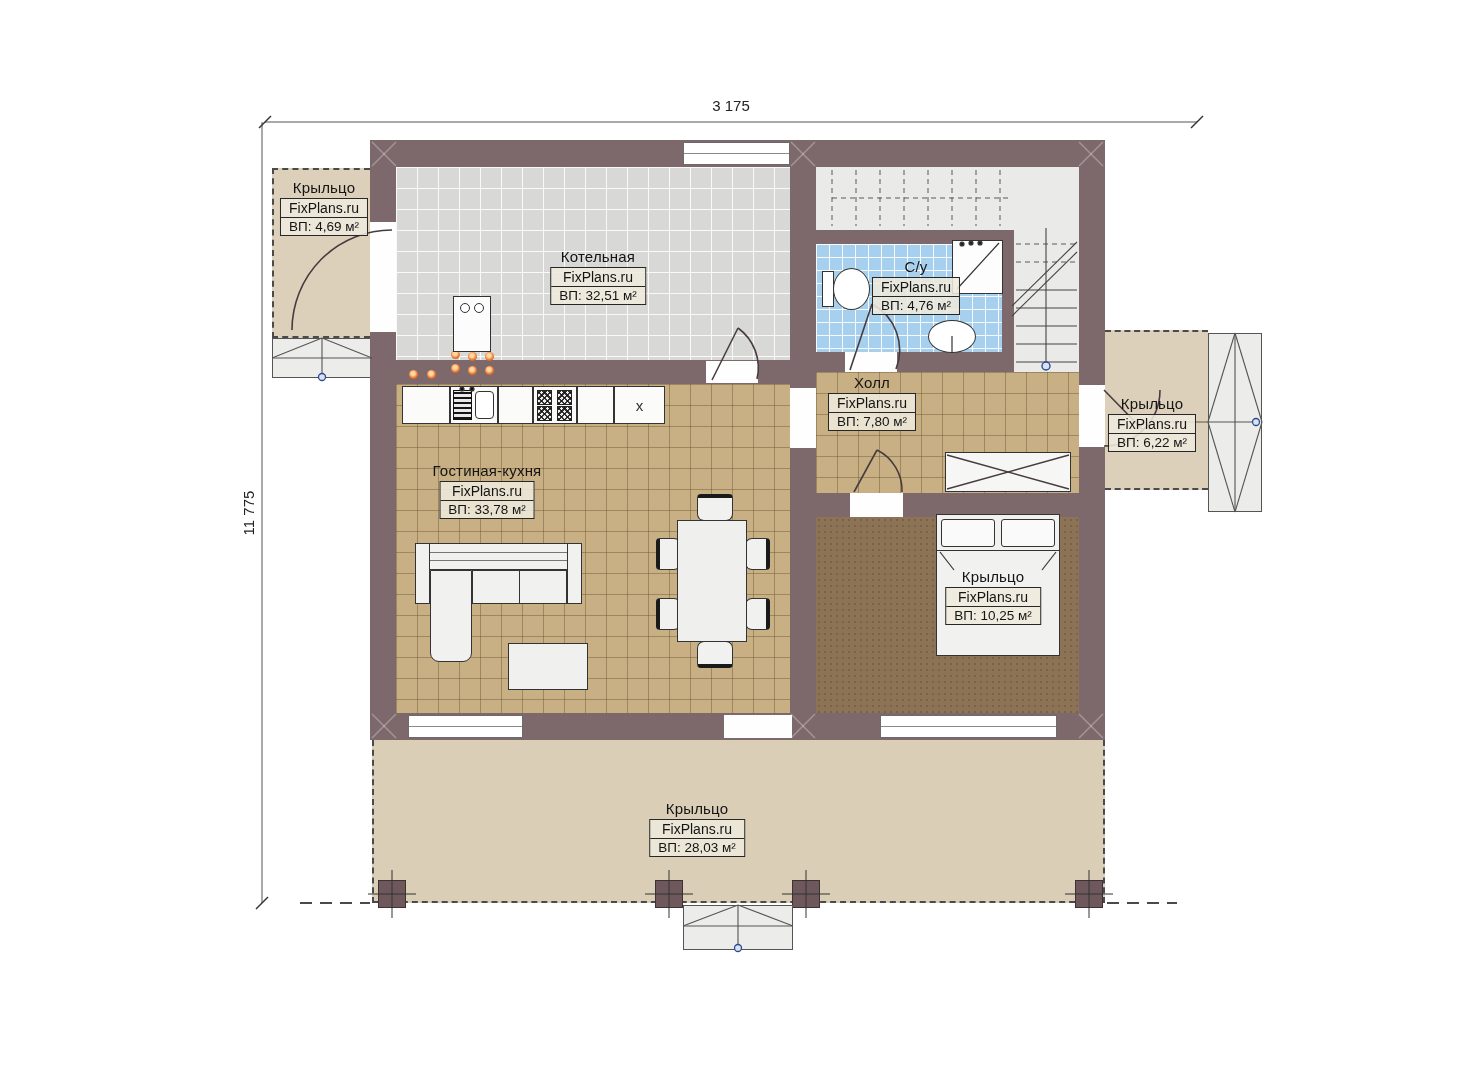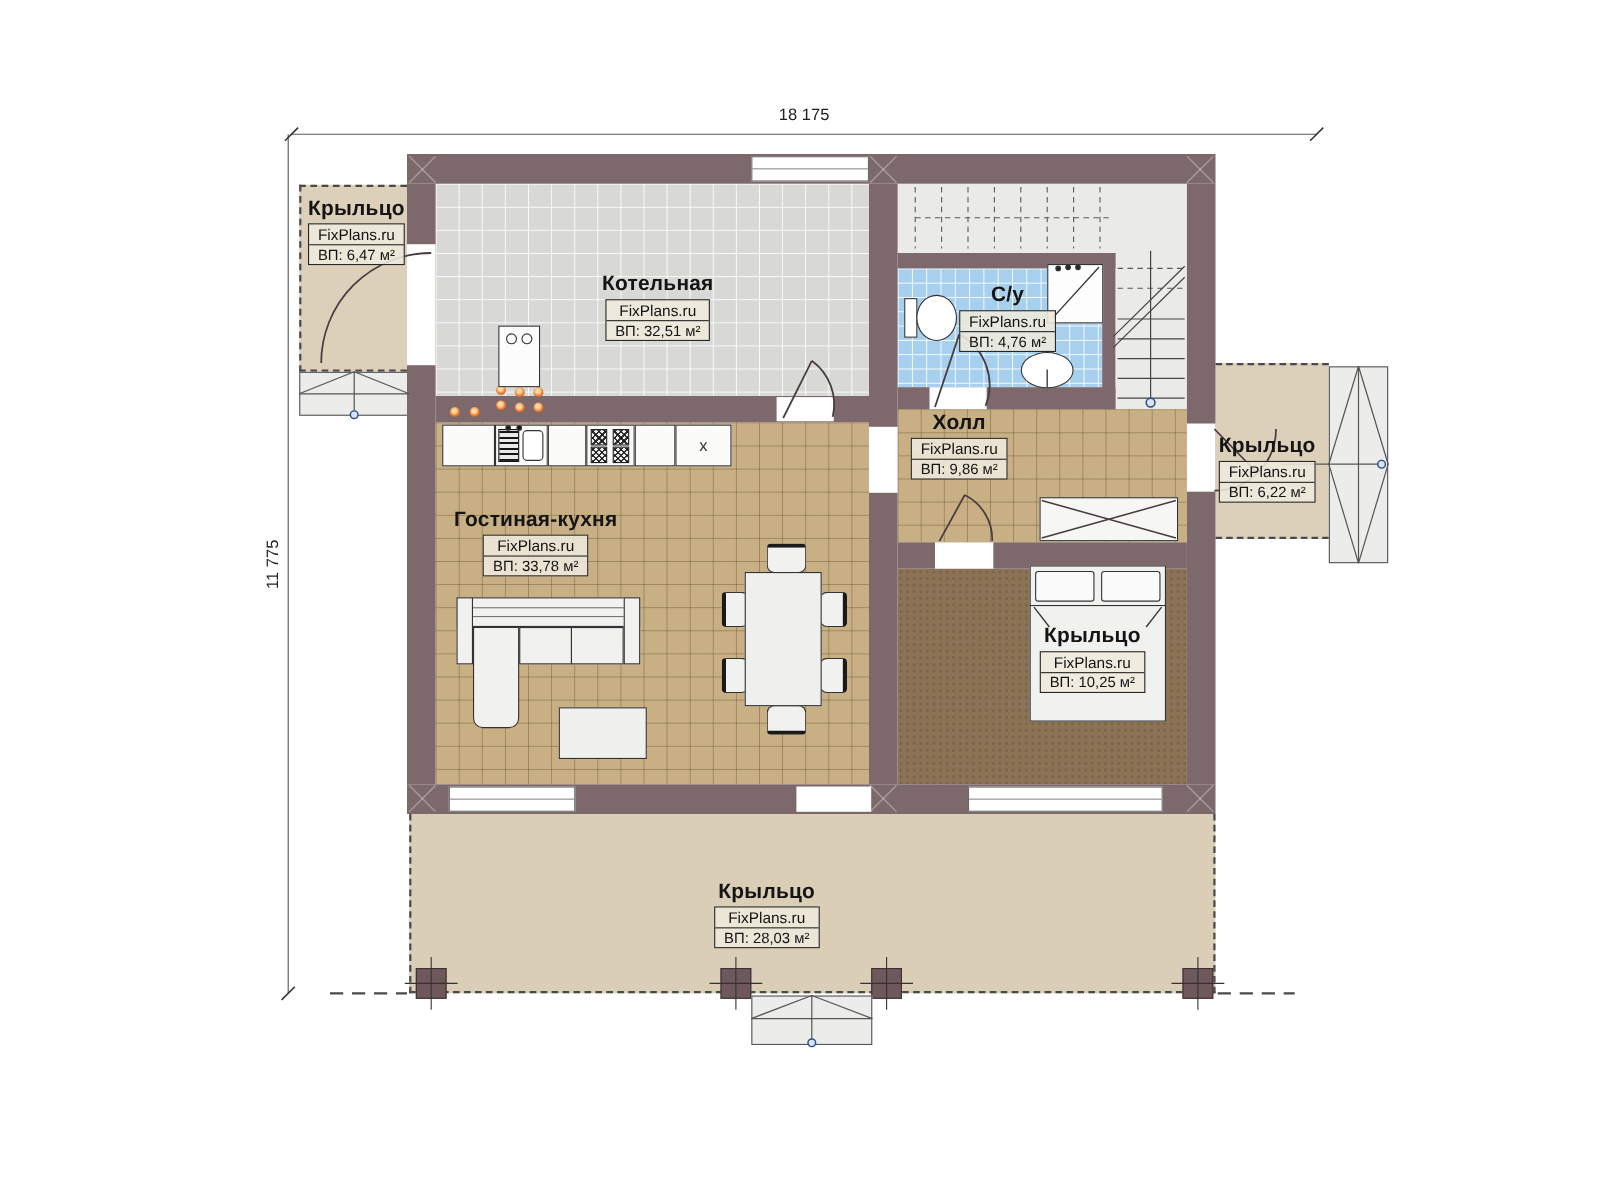--- a/index.html
+++ b/index.html
@@ -39,21 +39,21 @@
     background:repeating-linear-gradient(0deg,#151515 0 2px,#e9e9e9 2px 5px);}
   .burner{position:absolute;box-sizing:border-box;border:1px solid #222;background-color:#eee;
     background-image:repeating-linear-gradient(45deg,rgba(20,20,20,.85) 0 1.5px,transparent 1.5px 4px),
                      repeating-linear-gradient(-45deg,rgba(20,20,20,.85) 0 1.5px,transparent 1.5px 4px);}
   .lamp{position:absolute;width:9px;height:9px;border-radius:50%;
     background:radial-gradient(circle at 45% 40%,#ffd9a0 0 25%,#e8742c 60%,#b84d10 100%);}
   .pillar{position:absolute;width:28px;height:28px;background:#6e585c;border:1px solid #3c3134;box-sizing:border-box;}
   
   .room-label{position:absolute;transform:translateX(-50%);display:flex;flex-direction:column;
     align-items:center;color:#141414;text-align:center;z-index:40;white-space:nowrap;}
-  .room-name{font-weight:700;font-size:19px;margin-bottom:2px;letter-spacing:.2px;}
+  .room-name{font-weight:400;font-size:15px;margin-bottom:2px;letter-spacing:.2px;}
   .label-boxes{border:1.5px solid #262626;background:rgba(238,233,220,.88);}
   .wm-row{padding:1px 8px;border-bottom:1.5px solid #262626;font-size:14px;}
   .area-row{padding:1px 8px;font-size:13.5px;}
   .dim-text{position:absolute;font-size:15px;color:#222;transform:translate(-50%,-50%);z-index:30;}
   .dim-text.vert{transform:translate(-50%,-50%) rotate(-90deg);}
   svg.overlay{position:absolute;left:0;top:0;z-index:25;pointer-events:none;}
   .z-floor{z-index:1}.z-porch{z-index:2}.z-wall{z-index:10}.z-open{z-index:15}.z-furn{z-index:20}
 </style>
 </head>
 <body>
@@ -281,49 +281,49 @@
         <line x1="396" y1="714" x2="372" y2="738"></line>
       <line x1="1079" y1="714" x2="1103" y2="738"></line>
         <line x1="1103" y1="714" x2="1079" y2="738"></line>
       <line x1="791" y1="142" x2="815" y2="166"></line>
         <line x1="815" y1="142" x2="791" y2="166"></line>
       <line x1="791" y1="714" x2="815" y2="738"></line>
         <line x1="815" y1="714" x2="791" y2="738"></line>
     </g>
   </svg>
 
-  <div class="dim-text" style="left:731px;top:105px;">18 175</div>
+  <div class="dim-text" style="left:731px;top:105px;">3 175</div>
   <div class="dim-text vert" style="left:248px;top:513px;">11 775</div>
 
   <div class="room-label" style="left:324px;top:179px;">
     <div class="room-name">Крыльцо</div>
     <div class="label-boxes">
       <div class="wm-row">FixPlans.ru</div>
-      <div class="area-row">ВП: 6,47 м²</div>
+      <div class="area-row">ВП: 4,69 м²</div>
     </div>
   </div>
   <div class="room-label" style="left:598px;top:248px;">
     <div class="room-name">Котельная</div>
     <div class="label-boxes">
       <div class="wm-row">FixPlans.ru</div>
       <div class="area-row">ВП: 32,51 м²</div>
     </div>
   </div>
   <div class="room-label" style="left:916px;top:258px;">
     <div class="room-name">С/у</div>
     <div class="label-boxes">
       <div class="wm-row">FixPlans.ru</div>
       <div class="area-row">ВП: 4,76 м²</div>
     </div>
   </div>
   <div class="room-label" style="left:872px;top:374px;">
     <div class="room-name">Холл</div>
     <div class="label-boxes">
       <div class="wm-row">FixPlans.ru</div>
-      <div class="area-row">ВП: 9,86 м²</div>
+      <div class="area-row">ВП: 7,80 м²</div>
     </div>
   </div>
   <div class="room-label" style="left:1152px;top:395px;">
     <div class="room-name">Крыльцо</div>
     <div class="label-boxes">
       <div class="wm-row">FixPlans.ru</div>
       <div class="area-row">ВП: 6,22 м²</div>
     </div>
   </div>
   <div class="room-label" style="left:487px;top:462px;">

